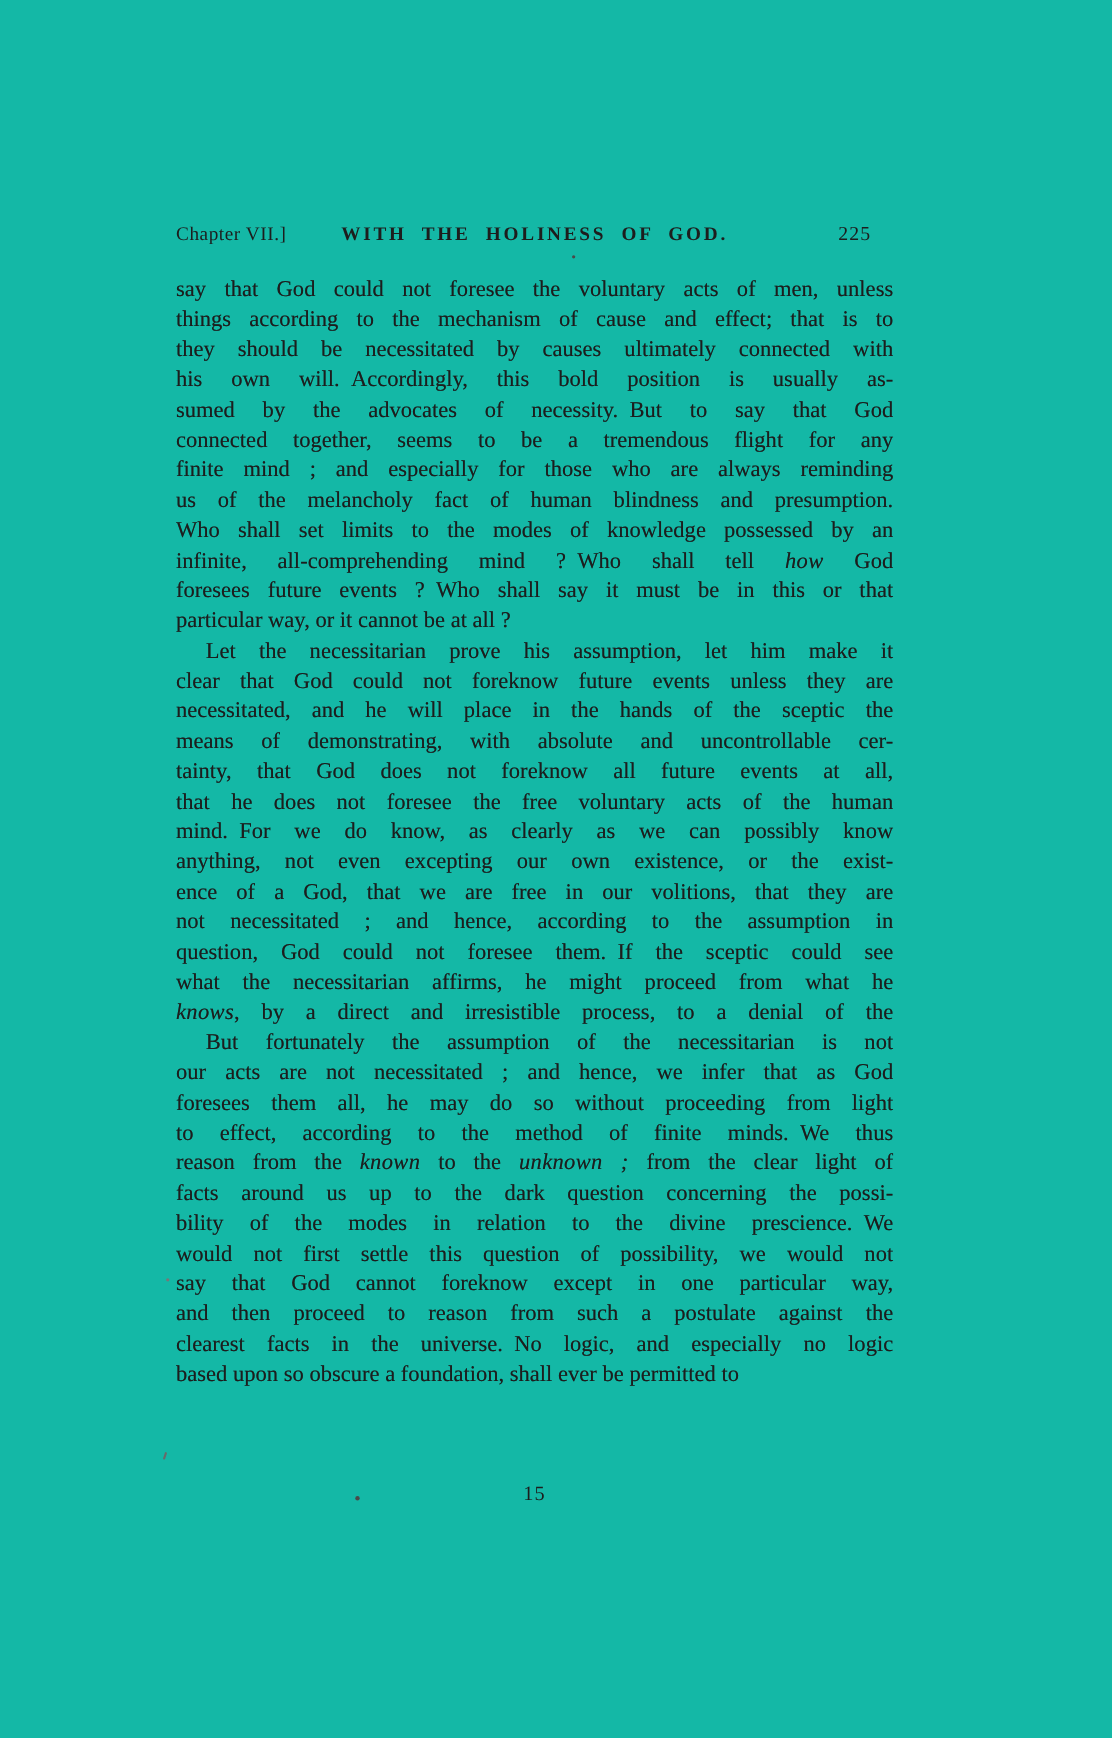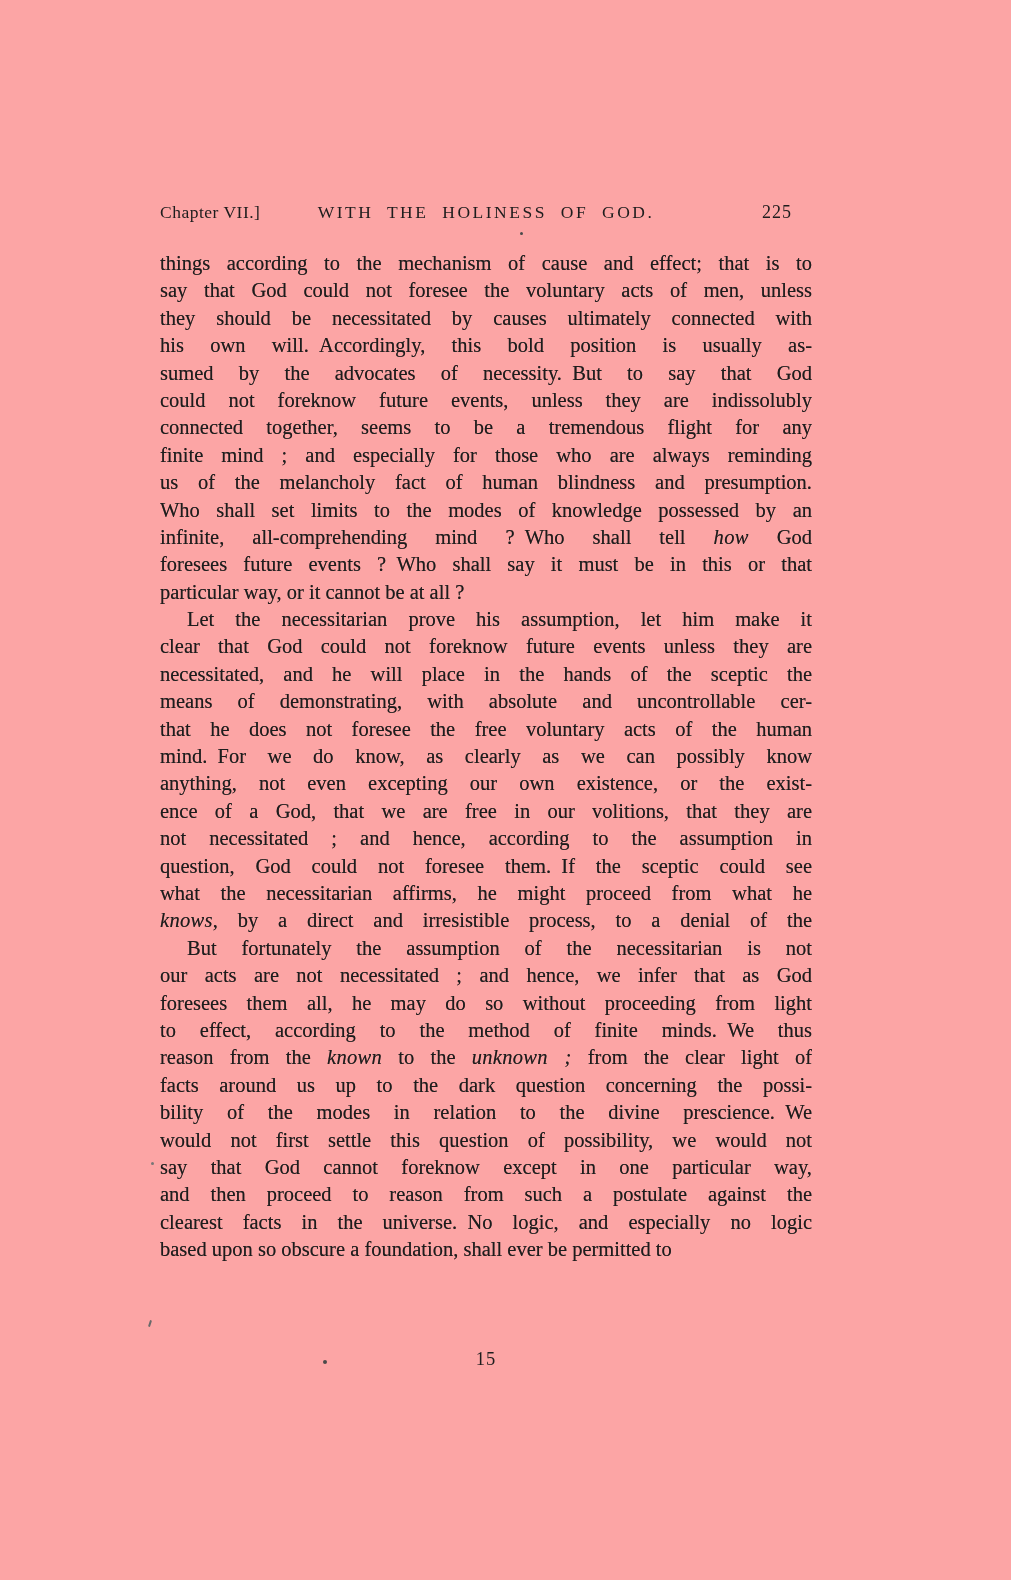--- a/index.html
+++ b/index.html
@@ -1,21 +1,21 @@
 <!DOCTYPE html>
 <html><head>
 <meta charset="utf-8">
 <style>
   * { margin: 0; padding: 0; box-sizing: border-box; }
   html, body { background: #ffffff; }
   .page {
     position: relative;
     width: 1011px;
     height: 1580px;
-    background: #fca5a5;
+    background: #14b8a6;
     color: #1d1d1d;
     font-family: "Liberation Serif", "DejaVu Serif", serif;
     overflow: hidden;
   }
   .running-head {
     position: absolute;
     left: 160px;
     top: 201px;
     width: 652px;
     display: flex;
@@ -28,21 +28,21 @@
   .chapter-label {
     font-size: 17.5px;
     letter-spacing: 0.5px;
   }
   .running-title {
     position: absolute;
     left: 0;
     right: 0;
     text-align: center;
     font-size: 17.5px;
-    font-weight: normal;
+    font-weight: bold;
     letter-spacing: 2.5px;
     word-spacing: 7px;
   }
   .page-number {
     font-size: 18px;
     letter-spacing: 1px;
     padding-right: 20px;
   }
   .page-body {
     position: absolute;
@@ -93,39 +93,39 @@
 <div class="page">
 
   <div class="running-head">
     <span class="chapter-label">Chapter VII.]</span>
     <span class="running-title">WITH THE HOLINESS OF GOD.</span>
     <span class="page-number">225</span>
   </div>
 
   <div class="page-body">
       <div>
+        <div class="line"><span>say that God could not foresee the voluntary acts of men, unless</span></div>
         <div class="line"><span>things according to the mechanism of cause and effect; that is to</span></div>
-        <div class="line"><span>say that God could not foresee the voluntary acts of men, unless</span></div>
         <div class="line"><span>they should be necessitated by causes ultimately connected with</span></div>
         <div class="line"><span>his own will. Accordingly, this bold position is usually as-</span></div>
         <div class="line"><span>sumed by the advocates of necessity. But to say that God</span></div>
-        <div class="line"><span>could not foreknow future events, unless they are indissolubly</span></div>
         <div class="line"><span>connected together, seems to be a tremendous flight for any</span></div>
         <div class="line"><span>finite mind ; and especially for those who are always reminding</span></div>
         <div class="line"><span>us of the melancholy fact of human blindness and presumption.</span></div>
         <div class="line"><span>Who shall set limits to the modes of knowledge possessed by an</span></div>
         <div class="line"><span>infinite, all-comprehending mind ? Who shall tell </span><i>how</i><span> God</span></div>
         <div class="line"><span>foresees future events ? Who shall say it must be in this or that</span></div>
         <div class="line last"><span>particular way, or it cannot be at all ?</span></div>
       </div>
       <div>
         <div class="line indent"><span>Let the necessitarian prove his assumption, let him make it</span></div>
         <div class="line"><span>clear that God could not foreknow future events unless they are</span></div>
         <div class="line"><span>necessitated, and he will place in the hands of the sceptic the</span></div>
         <div class="line"><span>means of demonstrating, with absolute and uncontrollable cer-</span></div>
+        <div class="line"><span>tainty, that God does not foreknow all future events at all,</span></div>
         <div class="line"><span>that he does not foresee the free voluntary acts of the human</span></div>
         <div class="line"><span>mind. For we do know, as clearly as we can possibly know</span></div>
         <div class="line"><span>anything, not even excepting our own existence, or the exist-</span></div>
         <div class="line"><span>ence of a God, that we are free in our volitions, that they are</span></div>
         <div class="line"><span>not necessitated ; and hence, according to the assumption in</span></div>
         <div class="line"><span>question, God could not foresee them. If the sceptic could see</span></div>
         <div class="line"><span>what the necessitarian affirms, he might proceed from what he</span></div>
         <div class="line"><i>knows</i><span>, by a direct and irresistible process, to a denial of the</span></div>
       </div>
       <div>

